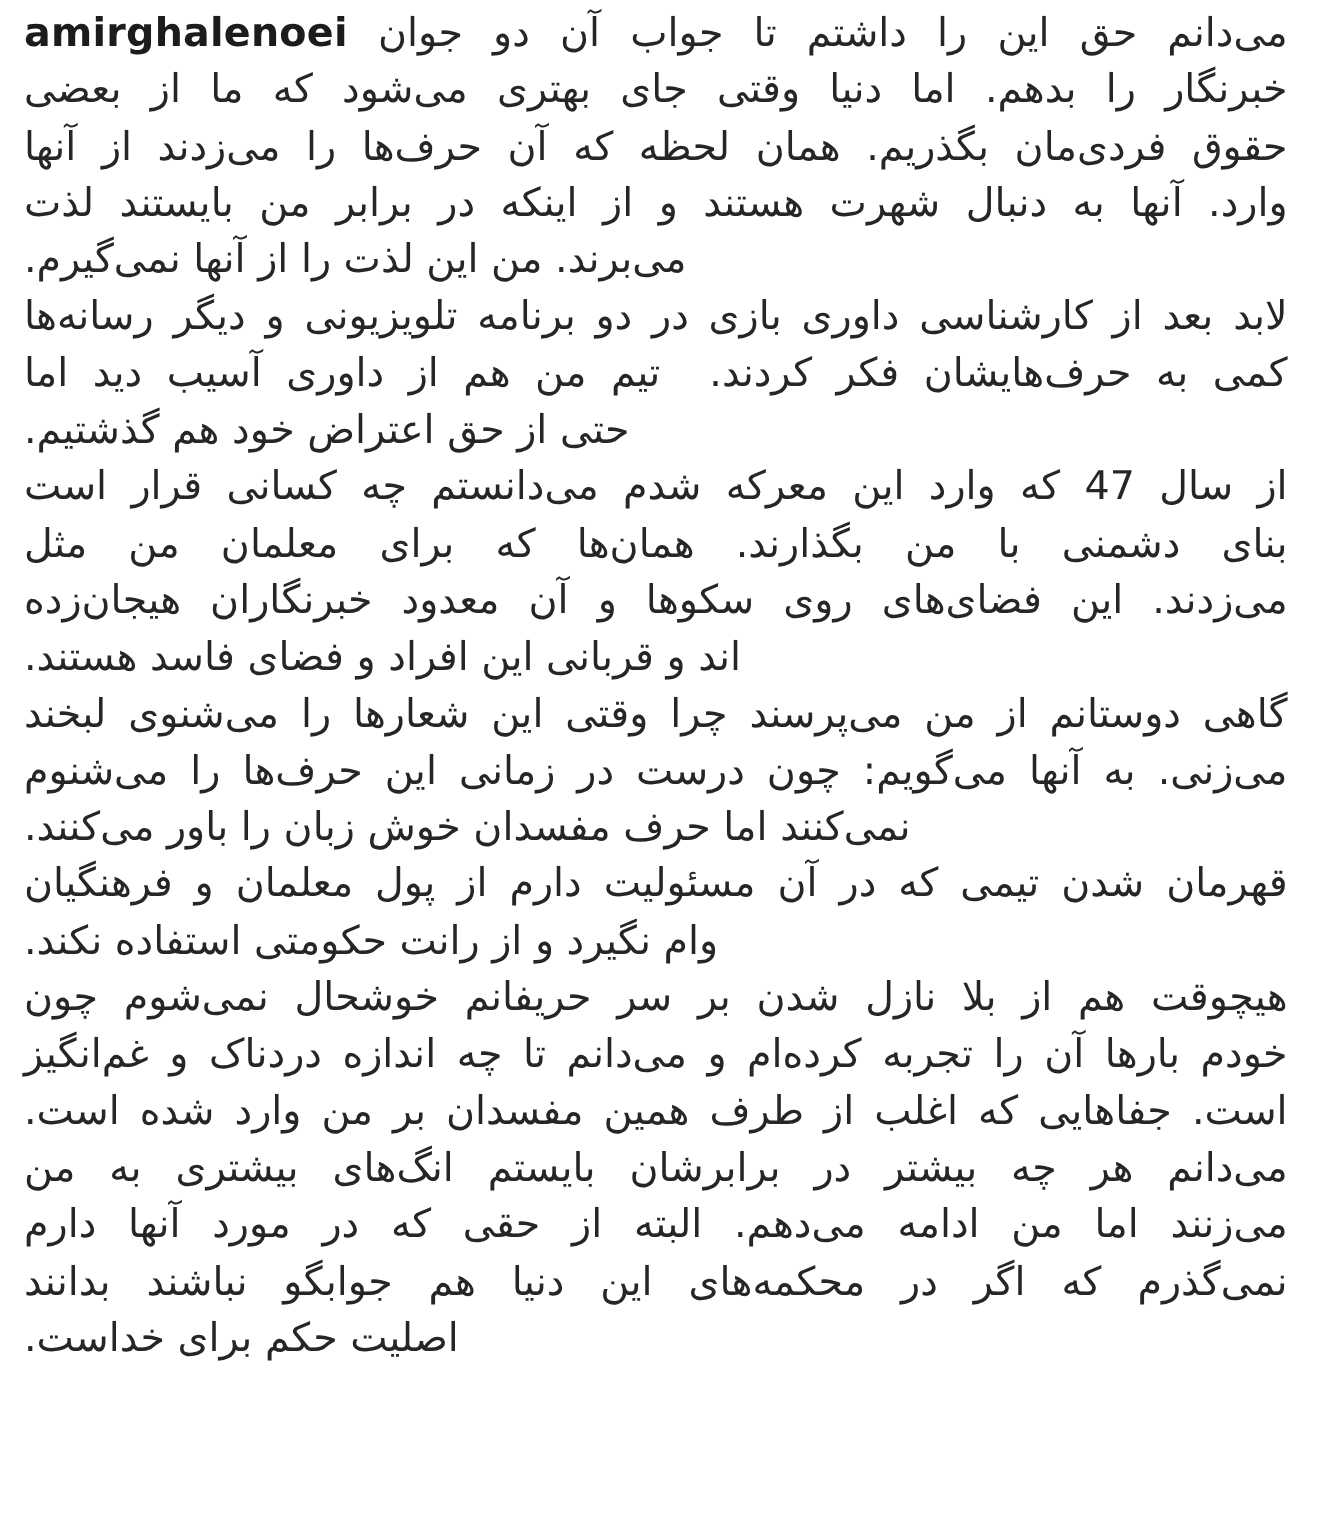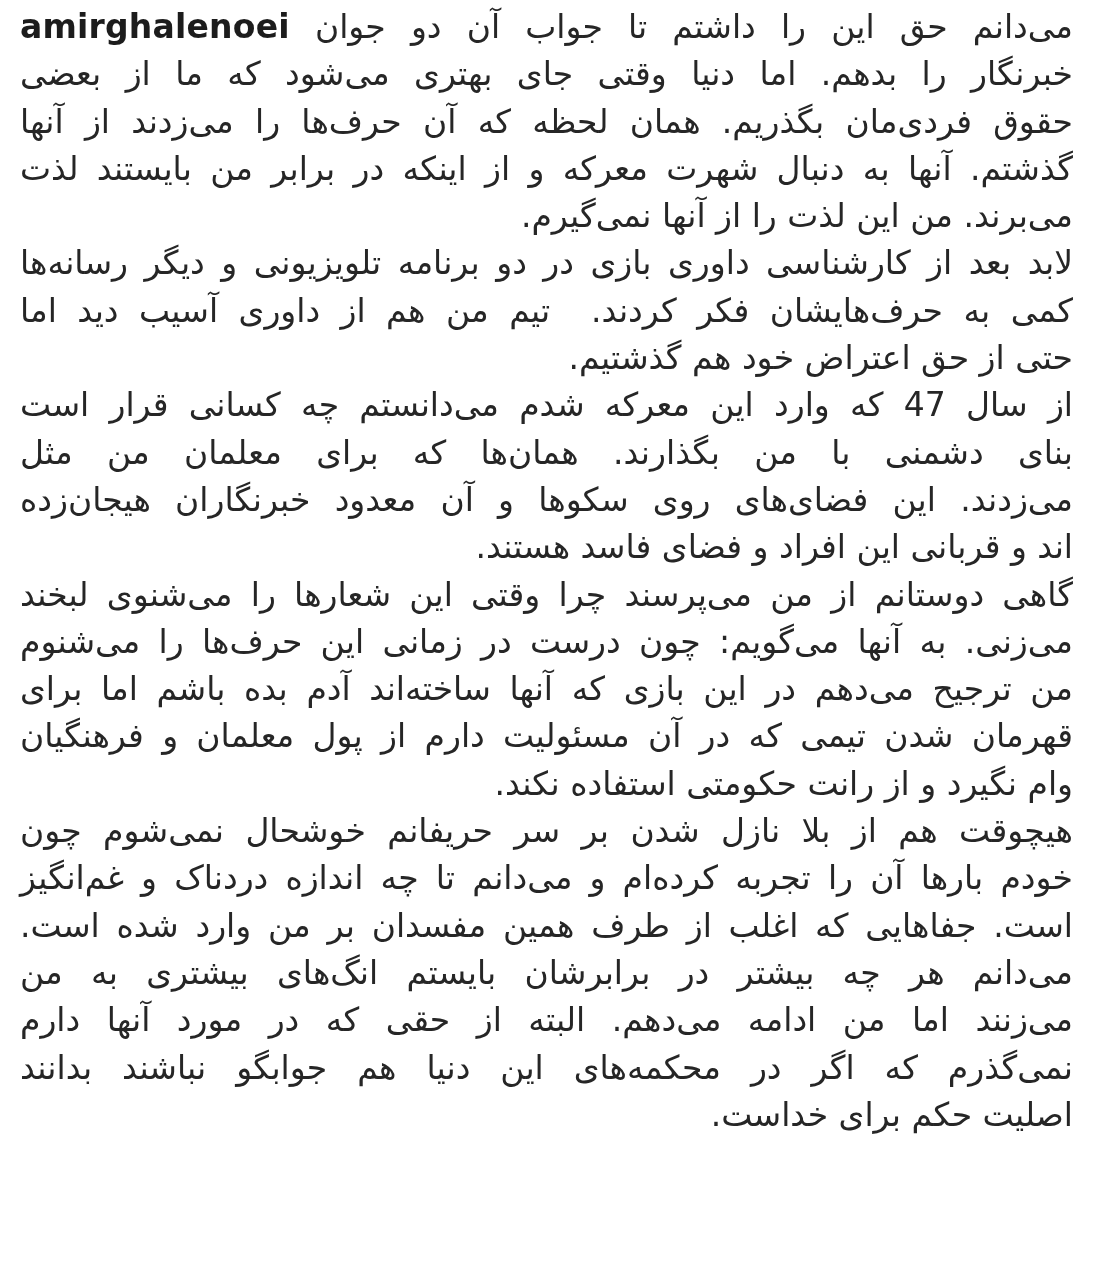--- a/index.html
+++ b/index.html
@@ -31,21 +31,21 @@
   .just {
     direction: rtl;
     unicode-bidi: isolate;
     text-align: justify;
     text-align-last: justify;
   }
   
   .end {
     direction: rtl;
     unicode-bidi: isolate;
-    text-align: right;
+    text-align: left;
   }
   
   .first {
     direction: ltr;
     text-align: justify;
     text-align-last: justify;
   }
   .user {
     font-weight: 700;
     color: #1c1c1c;
@@ -59,32 +59,32 @@
 </head>
 <body>
 
 <div class="caption">
   <div class="ln first">
     <span class="user">amirghalenoei</span>
     <span class="rtl-run">می‌دانم حق این را داشتم تا جواب آن دو جوان</span>
   </div>
   <div class="ln just">خبرنگار را بدهم. اما دنیا وقتی جای بهتری می‌شود که ما از بعضی</div>
   <div class="ln just">حقوق فردی‌مان بگذریم. همان لحظه که آن حرف‌ها را می‌زدند از آنها</div>
-  <div class="ln just">گذشتم. آنها به دنبال شهرت معرکه و از اینکه در برابر من بایستند لذت</div>
+  <div class="ln just">وارد. آنها به دنبال شهرت هستند و از اینکه در برابر من بایستند لذت</div>
   <div class="ln end">می‌برند. من این لذت را از آنها نمی‌گیرم.</div>
   <div class="ln just">لابد بعد از کارشناسی داوری بازی در دو برنامه تلویزیونی و دیگر رسانه‌ها</div>
   <div class="ln just">کمی به حرف‌هایشان فکر کردند.&nbsp; تیم من هم از داوری آسیب دید اما</div>
   <div class="ln end">حتی از حق اعتراض خود هم گذشتیم.</div>
   <div class="ln just">از سال 47 که وارد این معرکه شدم می‌دانستم چه کسانی قرار است</div>
   <div class="ln just">بنای دشمنی با من بگذارند. همان‌ها که برای معلمان من مثل</div>
   <div class="ln just">می‌زدند. این فضای‌های روی سکوها و آن معدود خبرنگاران هیجان‌زده</div>
   <div class="ln end">اند و قربانی این افراد و فضای فاسد هستند.</div>
   <div class="ln just">گاهی دوستانم از من می‌پرسند چرا وقتی این شعارها را می‌شنوی لبخند</div>
   <div class="ln just">می‌زنی. به آنها می‌گویم: چون درست در زمانی این حرف‌ها را می‌شنوم</div>
-  <div class="ln just">من ترجیح می‌دهم در این بازی که آنها ساخته‌اند آدم بده باشم اما برای</div>
+  <div class="ln end">نمی‌کنند اما حرف مفسدان خوش زبان را باور می‌کنند.</div>
   <div class="ln just">قهرمان شدن تیمی که در آن مسئولیت دارم از پول معلمان و فرهنگیان</div>
   <div class="ln end">وام نگیرد و از رانت حکومتی استفاده نکند.</div>
   <div class="ln just">هیچوقت هم از بلا نازل شدن بر سر حریفانم خوشحال نمی‌شوم چون</div>
   <div class="ln just">خودم بارها آن را تجربه کرده‌ام و می‌دانم تا چه اندازه دردناک و غم‌انگیز</div>
   <div class="ln just">است. جفاهایی که اغلب از طرف همین مفسدان بر من وارد شده است.</div>
   <div class="ln just">می‌دانم هر چه بیشتر در برابرشان بایستم انگ‌های بیشتری به من</div>
   <div class="ln just">می‌زنند اما من ادامه می‌دهم. البته از حقی که در مورد آنها دارم</div>
   <div class="ln just">نمی‌گذرم که اگر در محکمه‌های این دنیا هم جوابگو نباشند بدانند</div>
   <div class="ln end">اصلیت حکم برای خداست.</div>
 </div>

